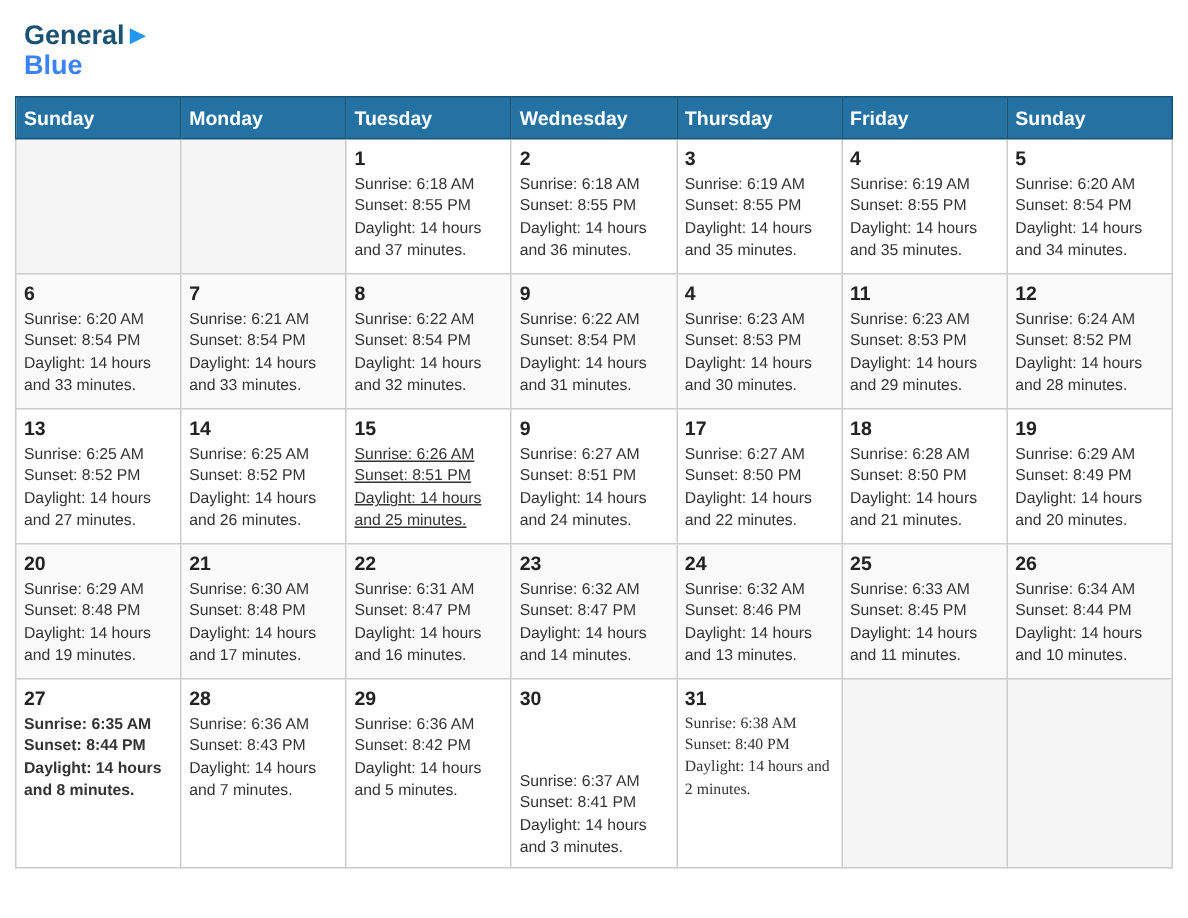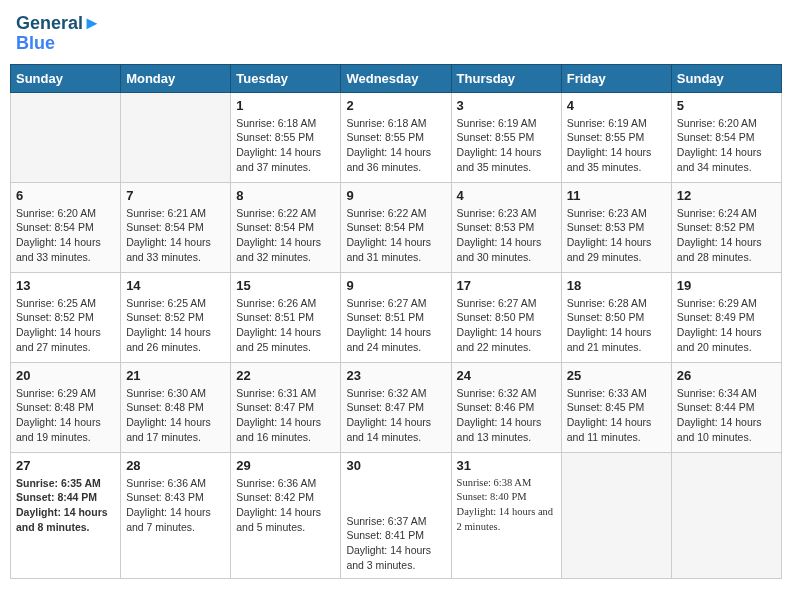--- a/index.html
+++ b/index.html
@@ -195,21 +195,21 @@
 Daylight: 14 hours and 27 minutes.</div>
         </td>
         <td>
           <div class="day-number">14</div>
           <div class="cell-text" style="white-space: pre-line;">Sunrise: 6:25 AM
 Sunset: 8:52 PM
 Daylight: 14 hours and 26 minutes.</div>
         </td>
         <td>
           <div class="day-number">15</div>
-          <div class="cell-text" style="white-space: pre-line;">Sunrise: 6:26 AM
+          <div class="cell-text" style="white-space: pre-line; text-decoration: underline;">Sunrise: 6:26 AM
 Sunset: 8:51 PM
 Daylight: 14 hours and 25 minutes.</div>
         </td>
         <td>
           <div class="day-number">9</div>
           <div class="cell-text" style="white-space: pre-line;">Sunrise: 6:27 AM
 Sunset: 8:51 PM
 Daylight: 14 hours and 24 minutes.</div>
         </td>
         <td>

